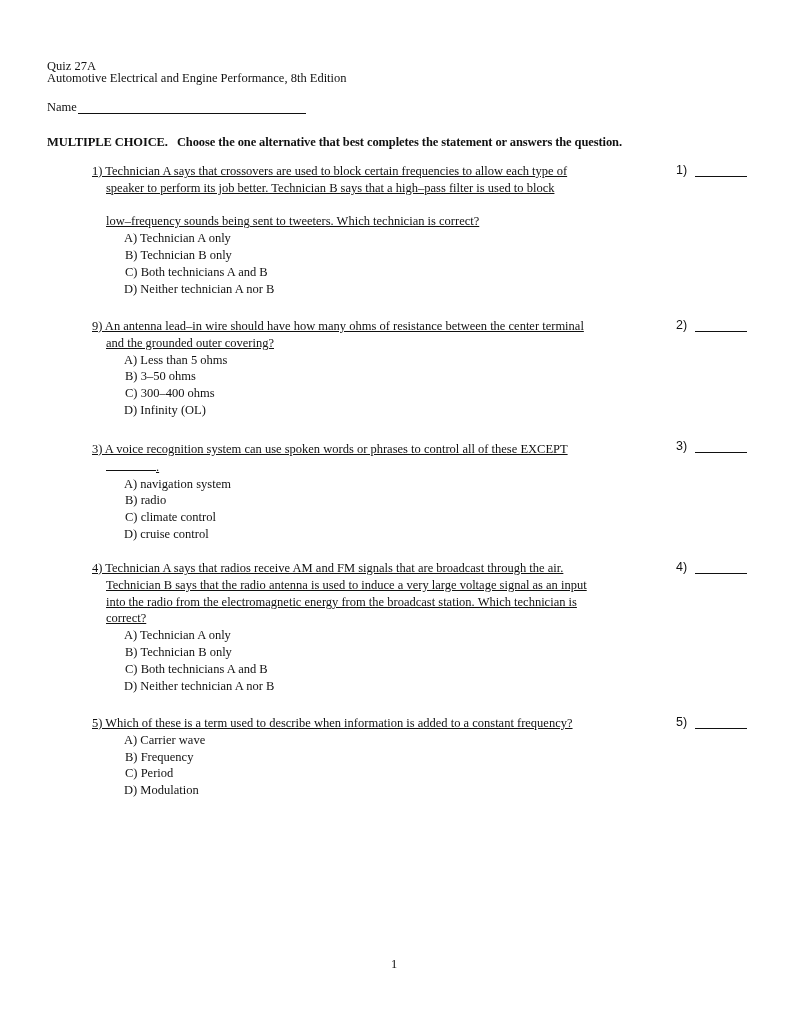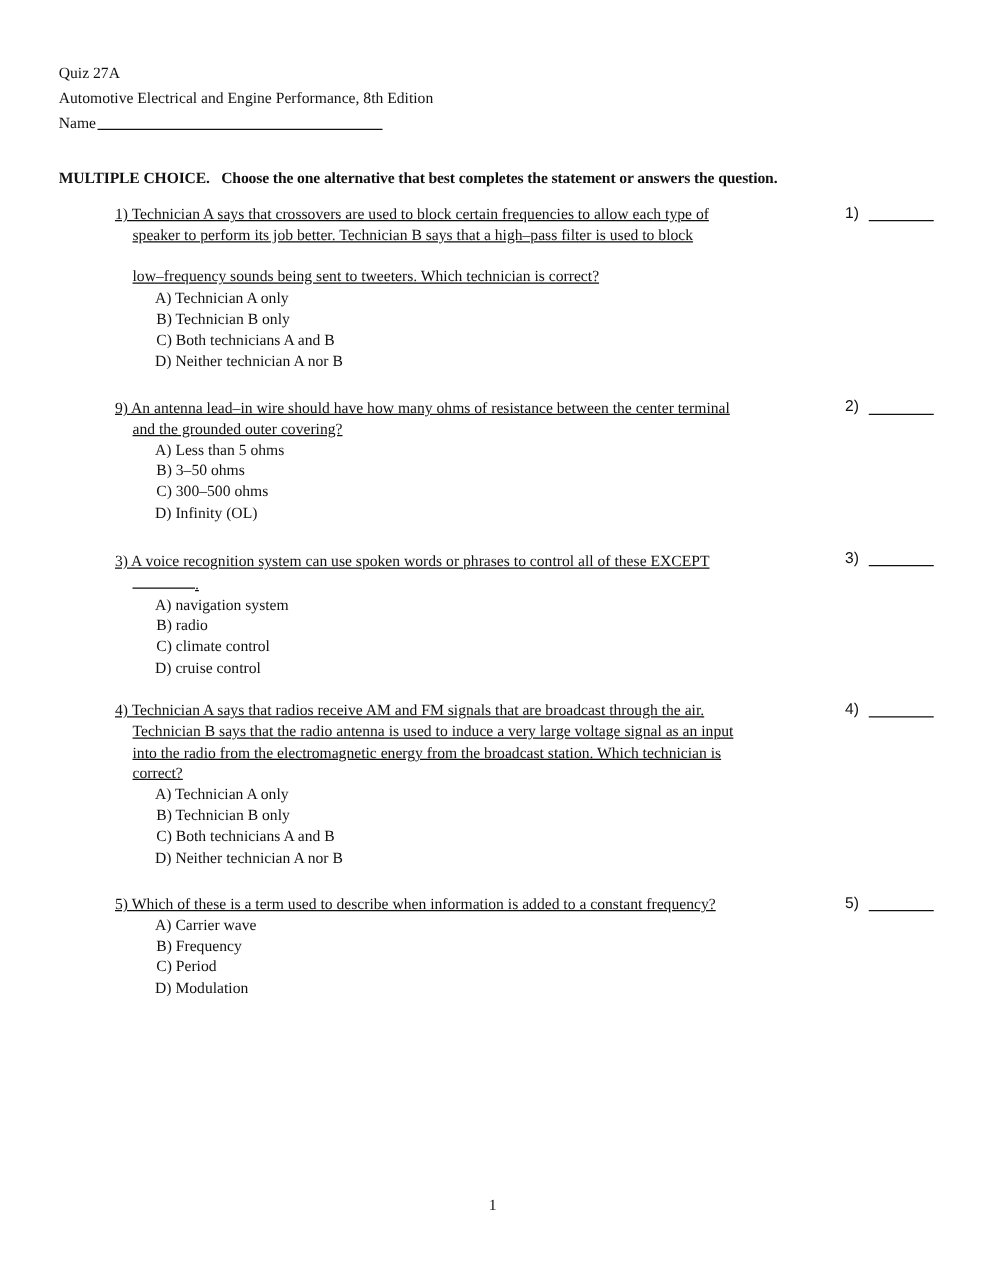--- a/index.html
+++ b/index.html
@@ -16,25 +16,25 @@
       font-family: "Liberation Serif", "DejaVu Serif", serif;
     }
     .header-line {
       position: absolute;
       left: 47px;
       font-size: 12.5px;
       line-height: 14px;
       font-family: "Liberation Serif", serif;
     }
     #book-title { top: 49px; margin-top: 22px; }
-    #quiz-title { top: 51px; }
+    #quiz-title { top: 59px; }
     #name-row {
-      top: 91px;
+      top: 100px;
       display: flex;
-      align-items: flex-start;
+      align-items: center;
     }
     .name-line {
       display: inline-block;
       width: 228px;
       border-bottom: 1px solid #111;
       height: 12px;
       margin-left: 1px;
     }
     #instructions {
       position: absolute;
@@ -134,21 +134,21 @@
 </div>
 
 <div class="question" style="top:318px;">
   <div class="q-stem">
     <span>9) An antenna lead–in wire should have how many ohms of resistance between the center terminal</span><br>
     <span>and the grounded outer covering?</span>
   </div>
   <div class="options">
     <span class="option">A) Less than 5 ohms</span>
     <span class="option indent-b">B) 3–50 ohms</span>
-    <span class="option indent-b">C) 300–500 ohms</span>
+    <span class="option indent-b">C) 300–400 ohms</span>
     <span class="option">D) Infinity (OL)</span>
   </div>
 </div>
 <div class="answer-slot" style="top:318px;">
   <span class="num">2)</span>
   <span class="line"></span>
 </div>
 
 <div class="question" style="top:441px;">
   <div class="q-stem">

